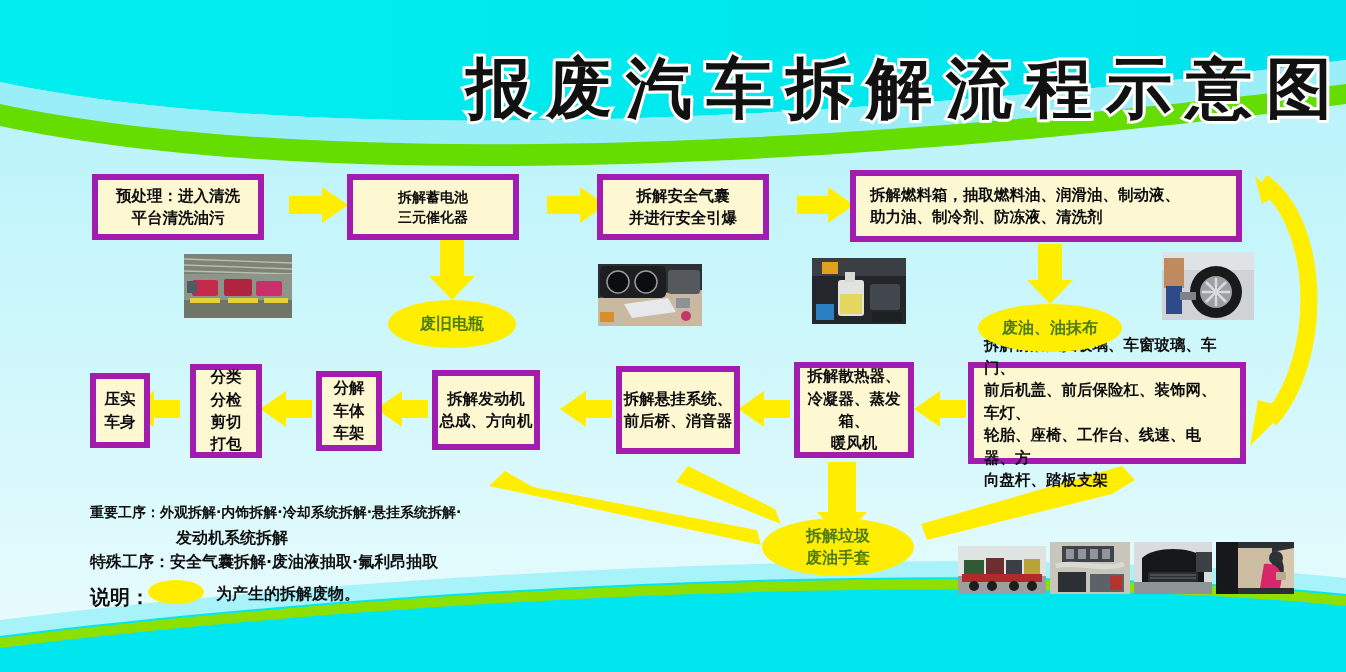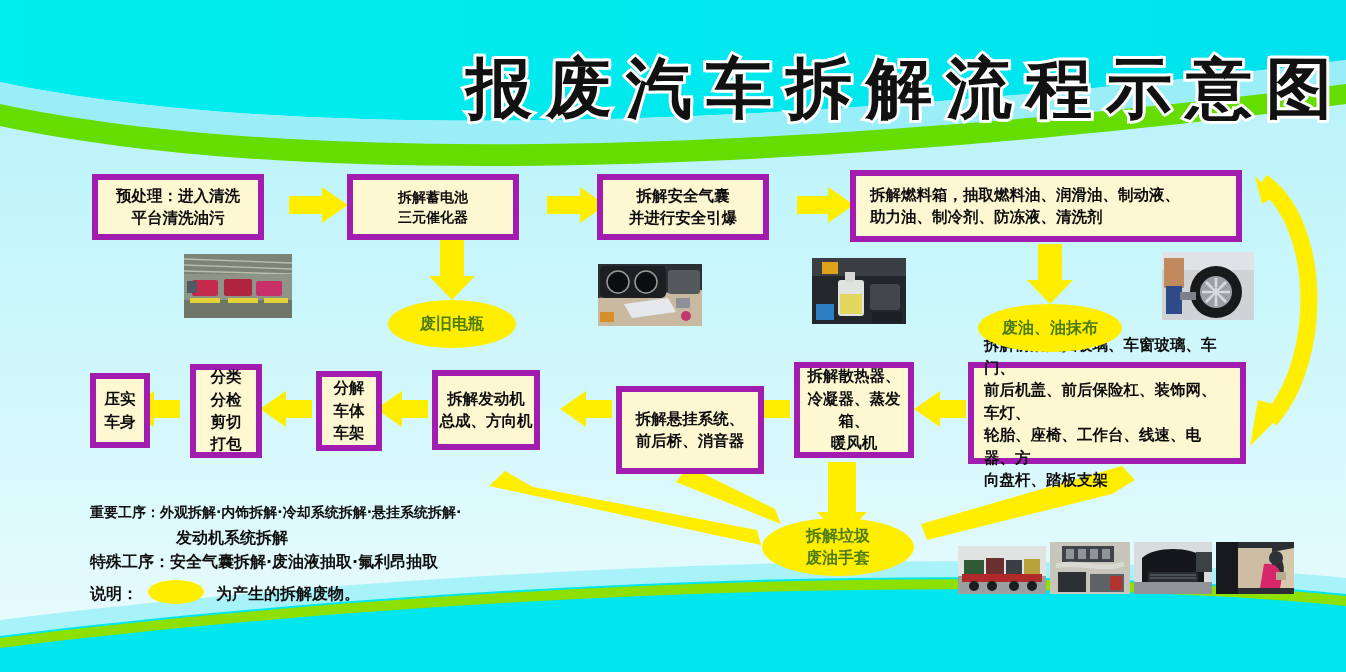--- a/index.html
+++ b/index.html
@@ -289,21 +289,21 @@
     </span>
   </div>
 
   <div class="box c" style="left:432px;top:370px;width:108px;height:80px;font-size:15.5px;">
     <span class="txt">
       <span>拆解发动机</span><br>
       <span>总成、方向机</span>
     </span>
   </div>
 
-  <div class="box c" style="left:616px;top:386px;width:148px;height:88px;font-size:15.5px;">
+  <div class="box c" style="left:616px;top:366px;width:124px;height:88px;font-size:15.5px;">
     <span class="txt">
       <span>拆解悬挂系统、</span><br>
       <span>前后桥、消音器</span>
     </span>
   </div>
 
   <div class="box c" style="left:794px;top:362px;width:120px;height:96px;font-size:15.5px;">
     <span class="txt">
       <span>拆解散热器、</span><br>
       <span>冷凝器、蒸发箱、</span><br>
@@ -329,21 +329,21 @@
 
   <div class="note" style="left:90px;top:504px;font-size:14px;">
     <span>重要工序：</span><span>外观拆解·内饰拆解·冷却系统拆解·悬挂系统拆解·</span>
   </div>
   <div class="note" style="left:176px;top:528px;font-size:16px;">
     <span>发动机系统拆解</span>
   </div>
   <div class="note" style="left:90px;top:552px;font-size:16px;">
     <span>特殊工序：</span><span>安全气囊拆解·废油液抽取·氟利昂抽取</span>
   </div>
-  <div class="note" style="left:90px;top:584px;font-size:16px;">
+  <div class="note" style="left:90px;top:584px;font-size:20px;">
     <span>说明：</span>
   </div>
   <div class="legend-oval" style="left:148px;top:580px;width:56px;height:24px;"></div>
   <div class="note" style="left:216px;top:584px;font-size:16px;">
     <span>为产生的拆解废物。</span>
   </div>
 
   <div class="photo" style="left:958px;top:546px;width:88px;height:48px;">
     <svg class="sky" viewBox="0 0 88 48" preserveAspectRatio="none">
       <rect width="88" height="48" fill="#dfe3e2"></rect>

